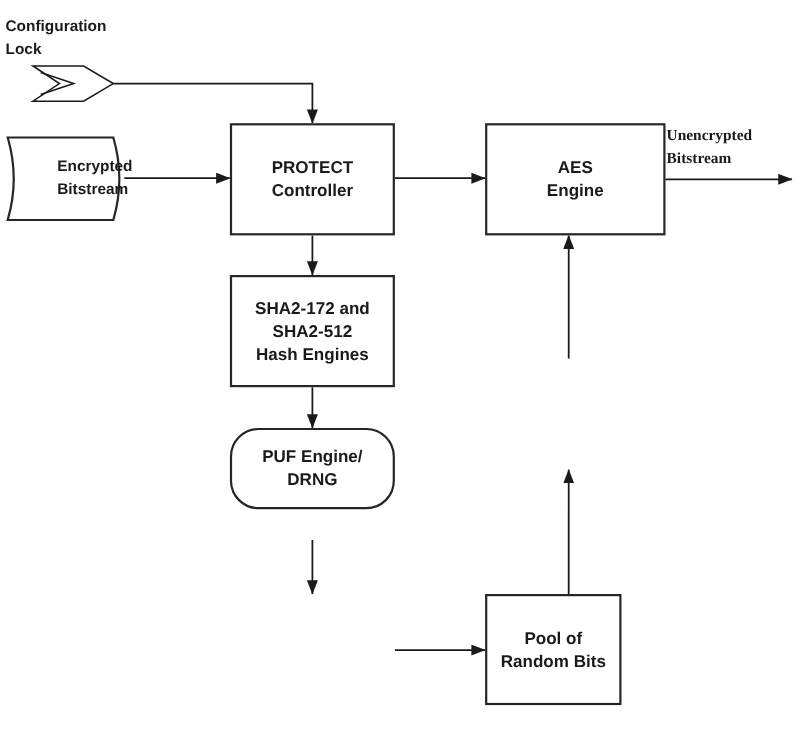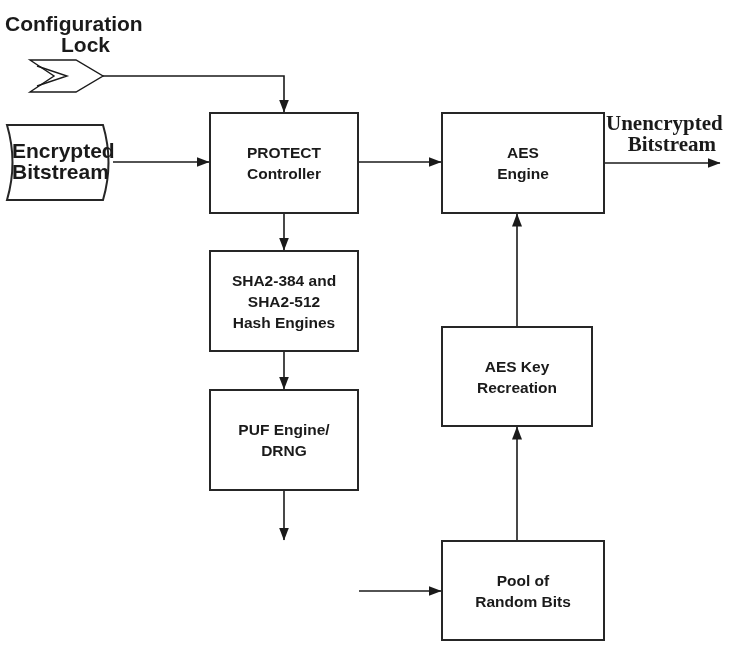--- a/index.html
+++ b/index.html
@@ -30,38 +30,38 @@
     justify-content: center;
     text-align: center;
     font-weight: bold;
     font-size: 15.5px;
     line-height: 21px;
     color: #1a1a1a;
     white-space: pre-line;
   }
   .float-label {
     position: absolute;
-    text-align: right;
+    text-align: left;
     font-weight: bold;
-    font-size: 21px;
+    font-size: 14px;
     line-height: 21px;
     color: #1a1a1a;
     white-space: pre-line;
   }
   
   .n-protect   { left: 209px; top: 112px; width: 150px; height: 102px; }
   .n-aes       { left: 441px; top: 112px; width: 164px; height: 102px; }
   .n-sha2      { left: 209px; top: 250px; width: 150px; height: 102px; }
-  .n-puf       { left: 209px; top: 389px; width: 150px; height: 102px; }
+  .n-puf       { left: 209px; top: 389px; width: 150px; height: 74px; border-radius: 26px; }
   .n-integrity { left: 209px; top: 540px; width: 150px; height: 101px; }
   .n-aeskey    { left: 441px; top: 326px; width: 152px; height: 101px; }
-  .n-pool      { left: 441px; top: 540px; width: 164px; height: 101px; }
+  .n-pool      { left: 441px; top: 540px; width: 124px; height: 101px; }
   
   .l-configlock  { left: 5px;   top: 13px;  width: 105px; }
-  .l-encrypted   { left: 12px;  top: 140px; width: 96px;  }
+  .l-encrypted   { left: 12px;  top: 140px; width: 96px; padding-left: 40px;  }
   .l-unencrypted { left: 606px; top: 113px; width: 110px; font-family: Liberation Serif, serif; }
 </style>
 </head>
 <body>
 
 <div class="canvas">
 
   <svg class="wires" width="732" height="665" viewBox="0 0 732 665">
     <defs>
       <marker id="arrowhead" markerWidth="14" markerHeight="12" refX="12.5" refY="5" orient="auto" markerUnits="userSpaceOnUse">
@@ -90,23 +90,21 @@
 Lock</div>
   <div class="float-label l-encrypted">Encrypted
 Bitstream</div>
   <div class="float-label l-unencrypted">Unencrypted
 Bitstream</div>
 
   <div class="node n-protect">PROTECT
 Controller</div>
   <div class="node n-aes">AES
 Engine</div>
-  <div class="node n-sha2">SHA2-384 and
+  <div class="node n-sha2">SHA2-172 and
 SHA2-512
 Hash Engines</div>
   <div class="node n-puf">PUF Engine/
 DRNG</div>
-  <div class="node n-aeskey">AES Key
-Recreation</div>
   <div class="node n-pool">Pool of
 Random Bits</div>
 
 </div>
 
 </body></html>

